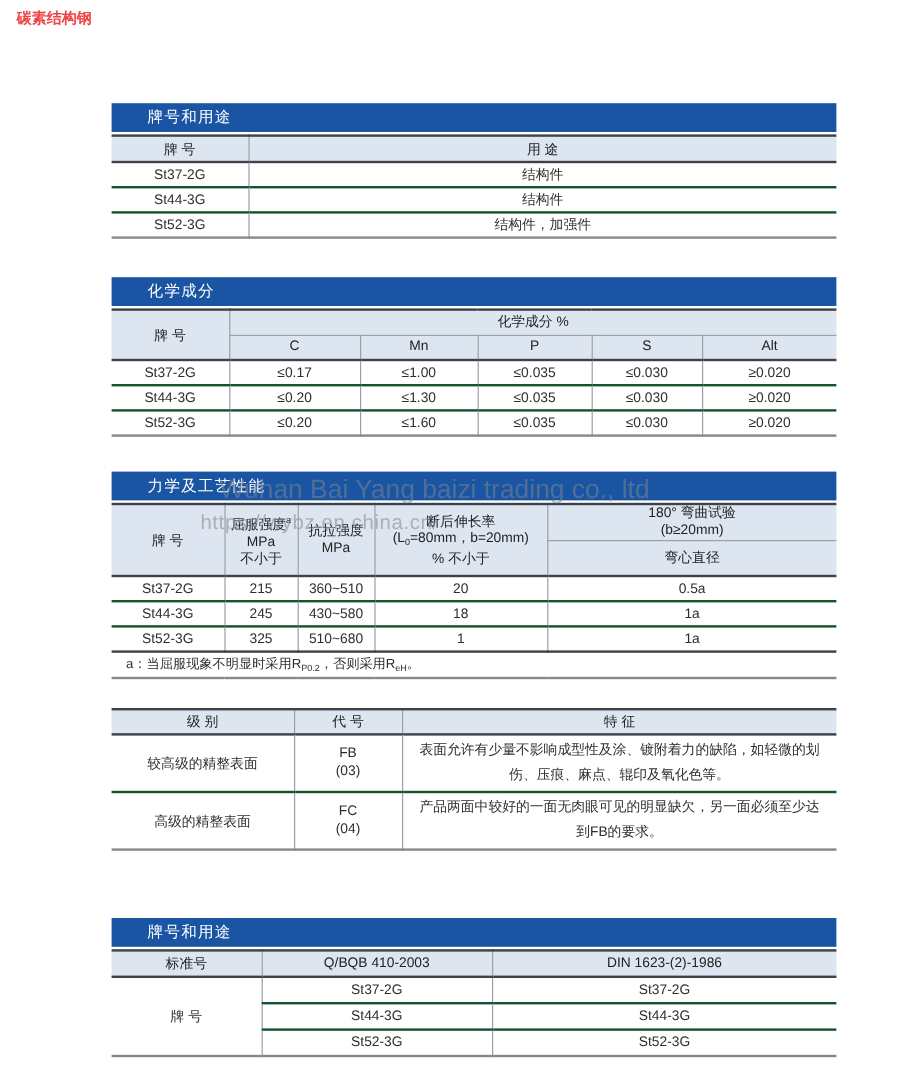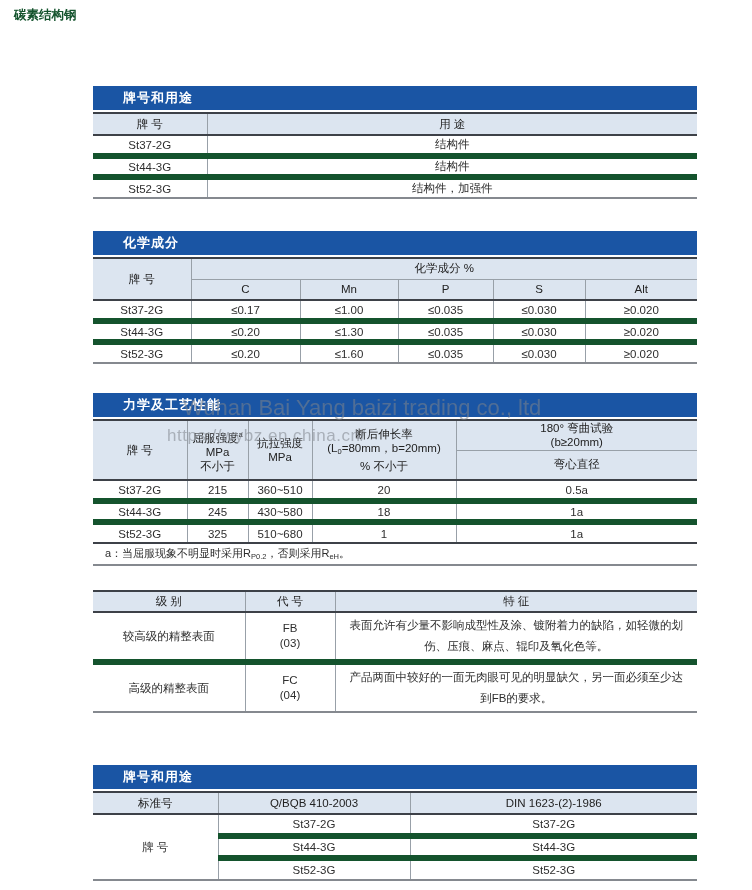--- a/index.html
+++ b/index.html
@@ -1,33 +1,33 @@
 <!DOCTYPE html>
 <html><head>
 <meta charset="utf-8">
 <style>
   * { margin:0; padding:0; box-sizing:border-box; }
   html,body { width:752px; height:890px; }
   body { position:relative; background:#ffffff; color:#2e2e2e;
          font-family:"Liberation Sans","DejaVu Sans",sans-serif; overflow:hidden; }
 
-  .page-title { position:absolute; left:14px; top:7px; font-size:12.5px; font-weight:bold; color:#14532d; }
+  .page-title { position:absolute; left:14px; top:7px; font-size:12.5px; font-weight:bold; color:#ef4444; }
 
   .section { position:absolute; left:93px; width:604px; }
-  .banner { height:24px; background:#1a55a4; color:#fff; font-size:13px; font-weight:bold;
+  .banner { height:24px; background:#1a55a4; color:#fff; font-size:13px; font-weight:normal;
             line-height:24px; padding-left:30px; letter-spacing:1px; margin-bottom:2px; }
 
   table.tbl { width:604px; border-collapse:collapse; table-layout:fixed;
               border-top:2px solid #3d4148; border-bottom:2px solid #85898f; font-size:11.5px; }
   .tbl th { background:#dce5f0; font-weight:normal; color:#222; }
   .tbl th, .tbl td { text-align:center; vertical-align:middle; padding:0 4px;
                      border-right:1px solid #98a0a8; }
   .tbl th:last-child, .tbl td:last-child { border-right:none; }
   .tbl tbody tr:first-child td, .tbl tbody tr:first-child th { border-top:2px solid #3d4148;margin-top:24px; }
-  .tbl tbody tr + tr td, .tbl tbody tr + tr th { border-top:6px solid #14532d; }
+  .tbl tbody tr + tr td, .tbl tbody tr + tr th { border-top:2px solid #14532d; }
   .thead-sub th { border-top:1px solid #98a0a8; }
 
   .h22 th { height:22px; }
   .h21 th { height:21px; }
   .h30 th { height:30px; }
   .r21 td { height:21px; }
   .r22 td { height:22px; }
   .r46 td { height:46px; }
 
   .hdr-multi div { line-height:14px; }

